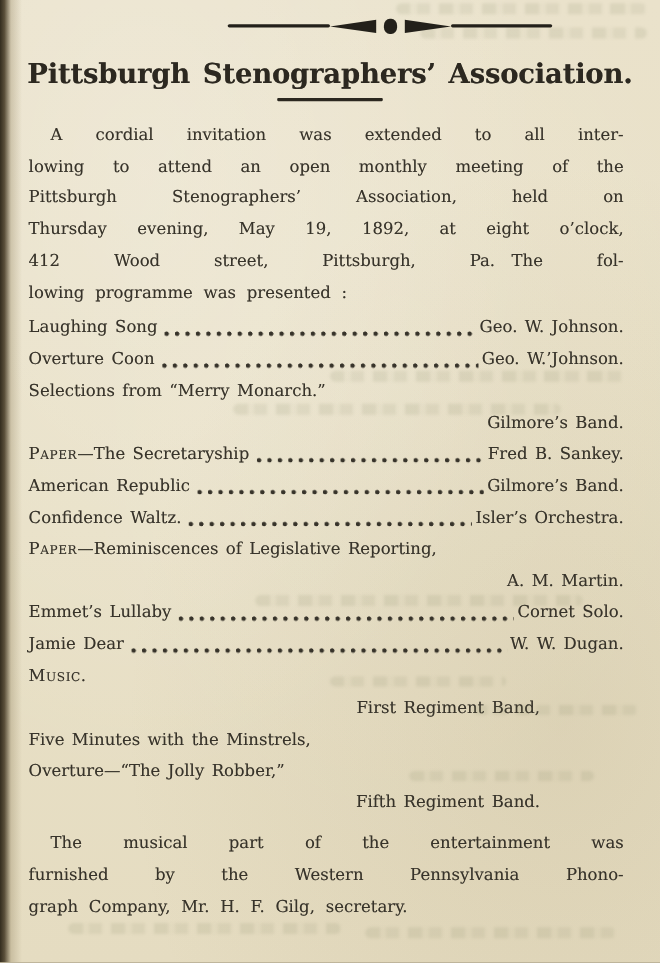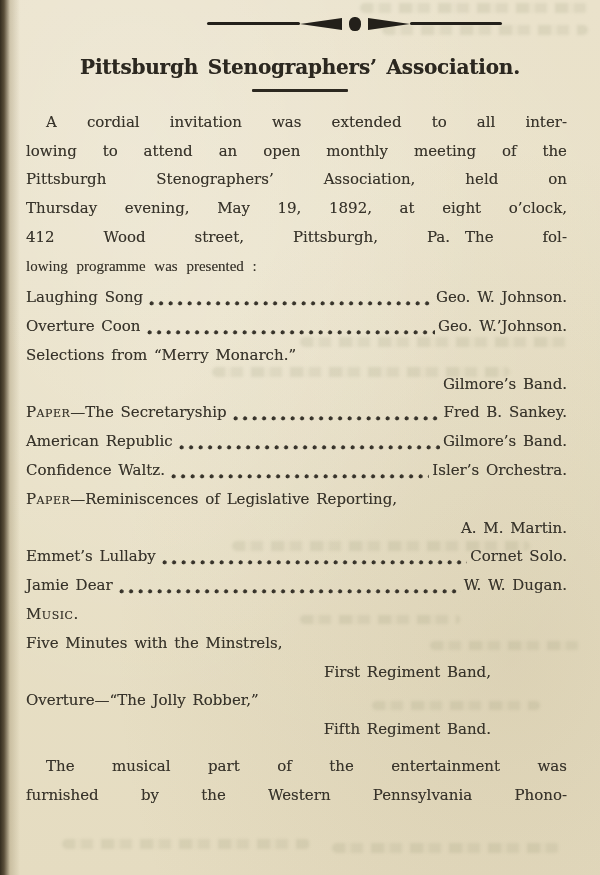--- a/index.html
+++ b/index.html
@@ -28,34 +28,34 @@
   .orn-top{width:295px;height:15px;margin:16px 0 0 207px;}
   .orn-line{flex:1 1 auto;height:3px;background:#23201a;border-radius:2px;}
   .orn-tri{width:0;height:0;flex:0 0 auto;}
   .orn-top .tri-grow-right{border-top:6px solid transparent;border-bottom:6px solid transparent;border-right:42px solid #23201a;}
   .orn-top .tri-grow-left {border-top:6px solid transparent;border-bottom:6px solid transparent;border-left:42px solid #23201a;}
   .orn-dot{flex:0 0 auto;background:#23201a;border-radius:45%;}
   .orn-top .orn-dot{width:12px;height:14px;margin:0 7px;}
   
   .title{
     margin:18px 0 0 0;padding:0;
-    font-size:20px;line-height:36px;font-weight:bold;
+    font-size:25px;line-height:36px;font-weight:bold;
     letter-spacing:-0.2px;word-spacing:3px;
     text-align:center;white-space:nowrap;color:#2c2820;
     text-shadow:0 0 0.5px rgba(44,40,32,0.55);
   }
   .title-rule{width:96px;height:3px;background:#2c2820;margin:4px auto 0 auto;border-radius:1px;}
   
   .textblock{margin:0 33px 0 26px;font-size:15px;word-spacing:2px;
     text-shadow:0 0 0.5px rgba(55,51,42,0.45);}
   .intro{margin-top:16px;line-height:28.7px;}
   .closing{margin-top:8px;line-height:28.8px;}
   .tline{white-space:pre-wrap;}
   .tline.just{text-align:justify;text-align-last:justify;}
-  .tline.lastline{text-align:left;word-spacing:5px;font-family:Liberation Serif, serif;}
+  .tline.lastline{text-align:left;word-spacing:5px;}
   .tline.indent{text-indent:20px;}
   
   .programme{margin-top:3px;line-height:28.8px;font-size:15px;}
   .pline{display:flex;align-items:baseline;}
   .pl,.pr{flex:0 0 auto;white-space:pre;}
   .leader{
     flex:1 1 auto;align-self:stretch;margin:0 3px 0 4px;
     background-image:radial-gradient(circle at 4.5px 2.4px, #37332a 1.8px, rgba(0,0,0,0) 2.3px);
     background-size:9.5px 5px;background-repeat:repeat-x;
     background-position:left bottom 6px;
@@ -146,33 +146,34 @@
         <span class="pl"><span>Emmet’s Lullaby</span></span>
         <span class="leader"></span>
         <span class="pr">Cornet Solo.</span>
       </div>
       <div class="pline">
         <span class="pl"><span>Jamie Dear</span></span>
         <span class="leader"></span>
         <span class="pr">W. W. Dugan.</span>
       </div>
       <div class="pline align-center"><span class="pl"><span class="sc">Music.</span></span></div>
+      <div class="pline align-right-indent"><span class="pr">First Regiment Band,</span></div>
       <div class="pline">
         <span class="pl"><span>Five Minutes with the Minstrels,</span></span>
       </div>
-      <div class="pline align-right-indent"><span class="pr">First Regiment Band,</span></div>
       <div class="pline">
         <span class="pl"><span>Overture—“The Jolly Robber,”</span></span>
       </div>
       <div class="pline align-right-indent"><span class="pr">Fifth Regiment Band.</span></div>
     </div>
 
   <div class="textblock closing" id="closing">
       <div class="tline just indent">The musical part of the entertainment was</div>
       <div class="tline just">furnished by the Western Pennsylvania Phono-</div>
+      <div class="tline lastline">graph Company, Mr. H. F. Gilg, secretary.</div>
     </div>
 
   <div class="bleed b1"></div>
   <div class="bleed b2"></div>
   <div class="bleed b3"></div>
   <div class="bleed b4"></div>
   <div class="bleed b5"></div>
   <div class="bleed b6"></div>
   <div class="bleed b7"></div>
   <div class="bleed b8"></div>

